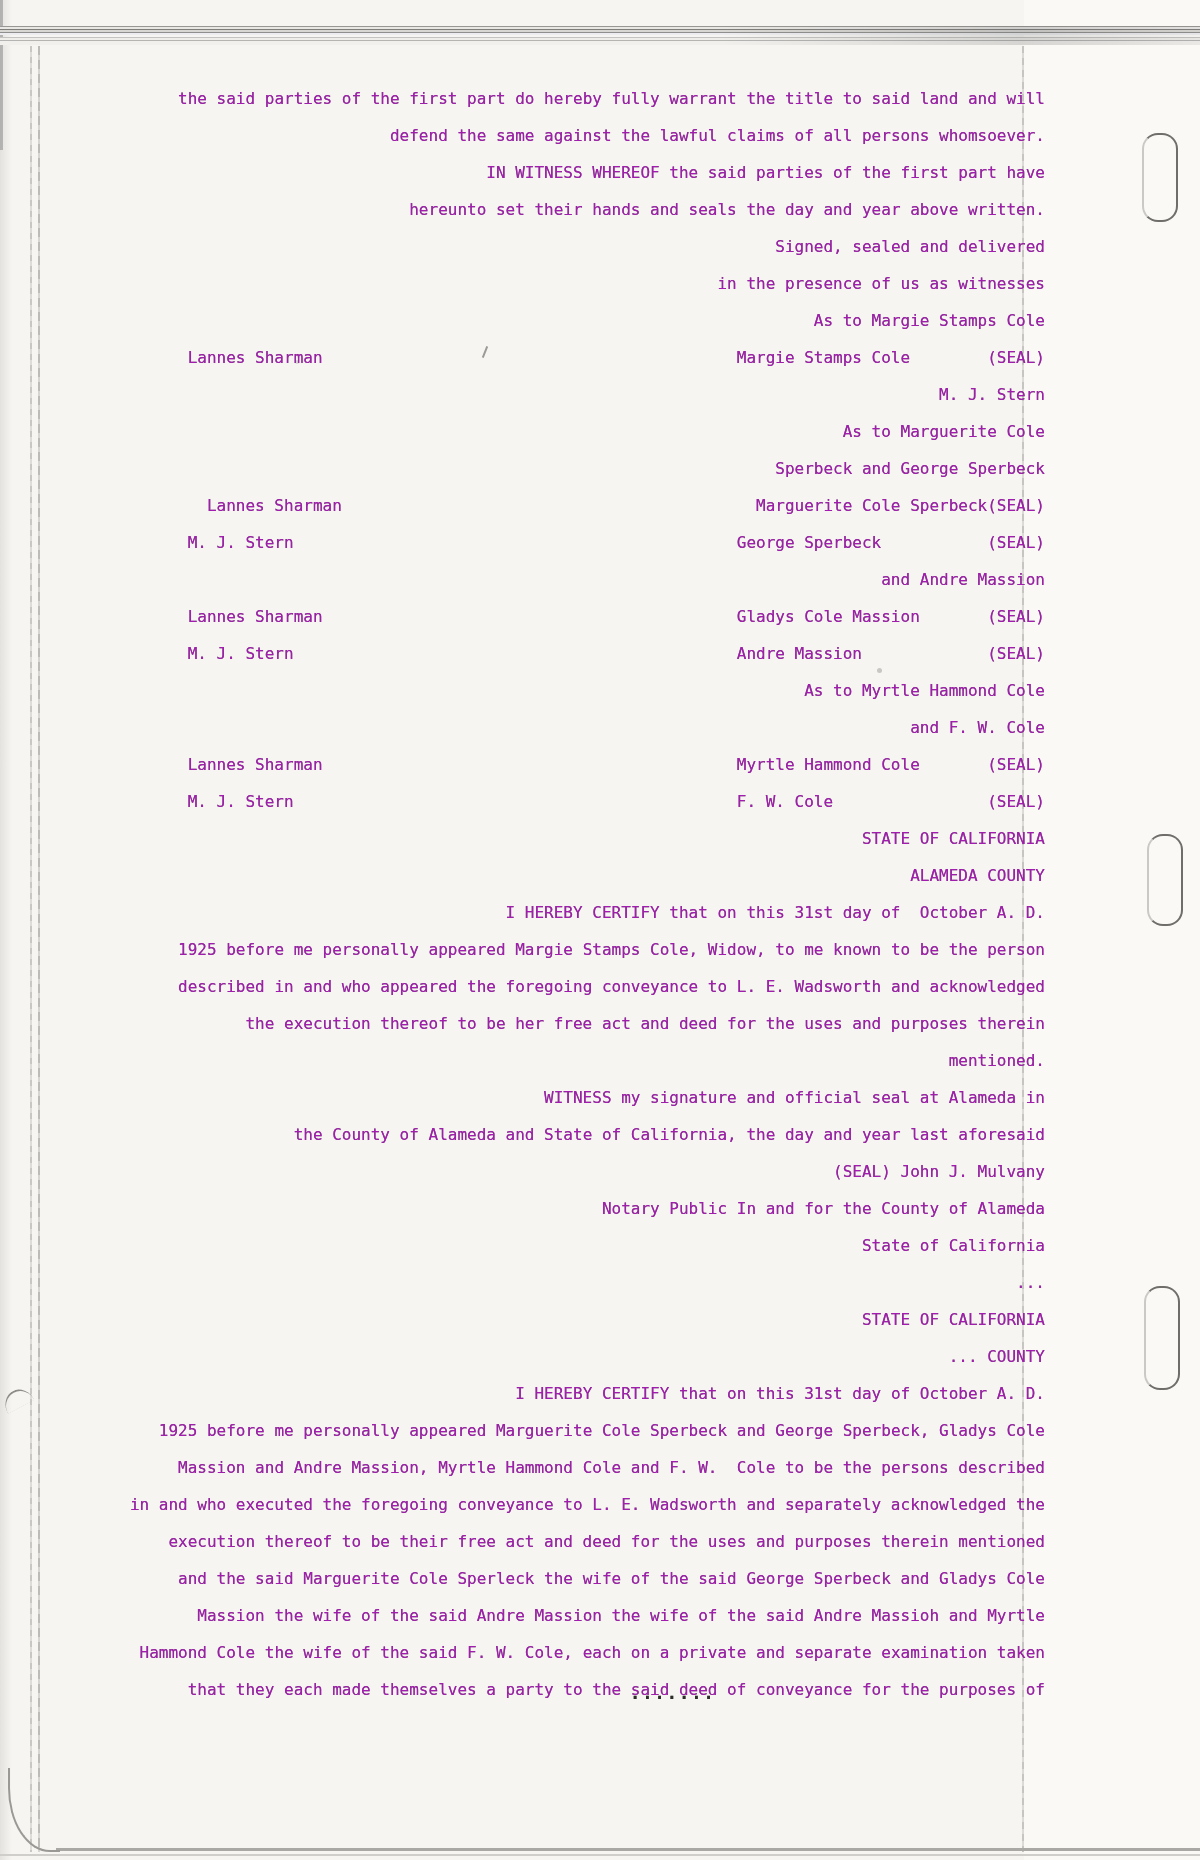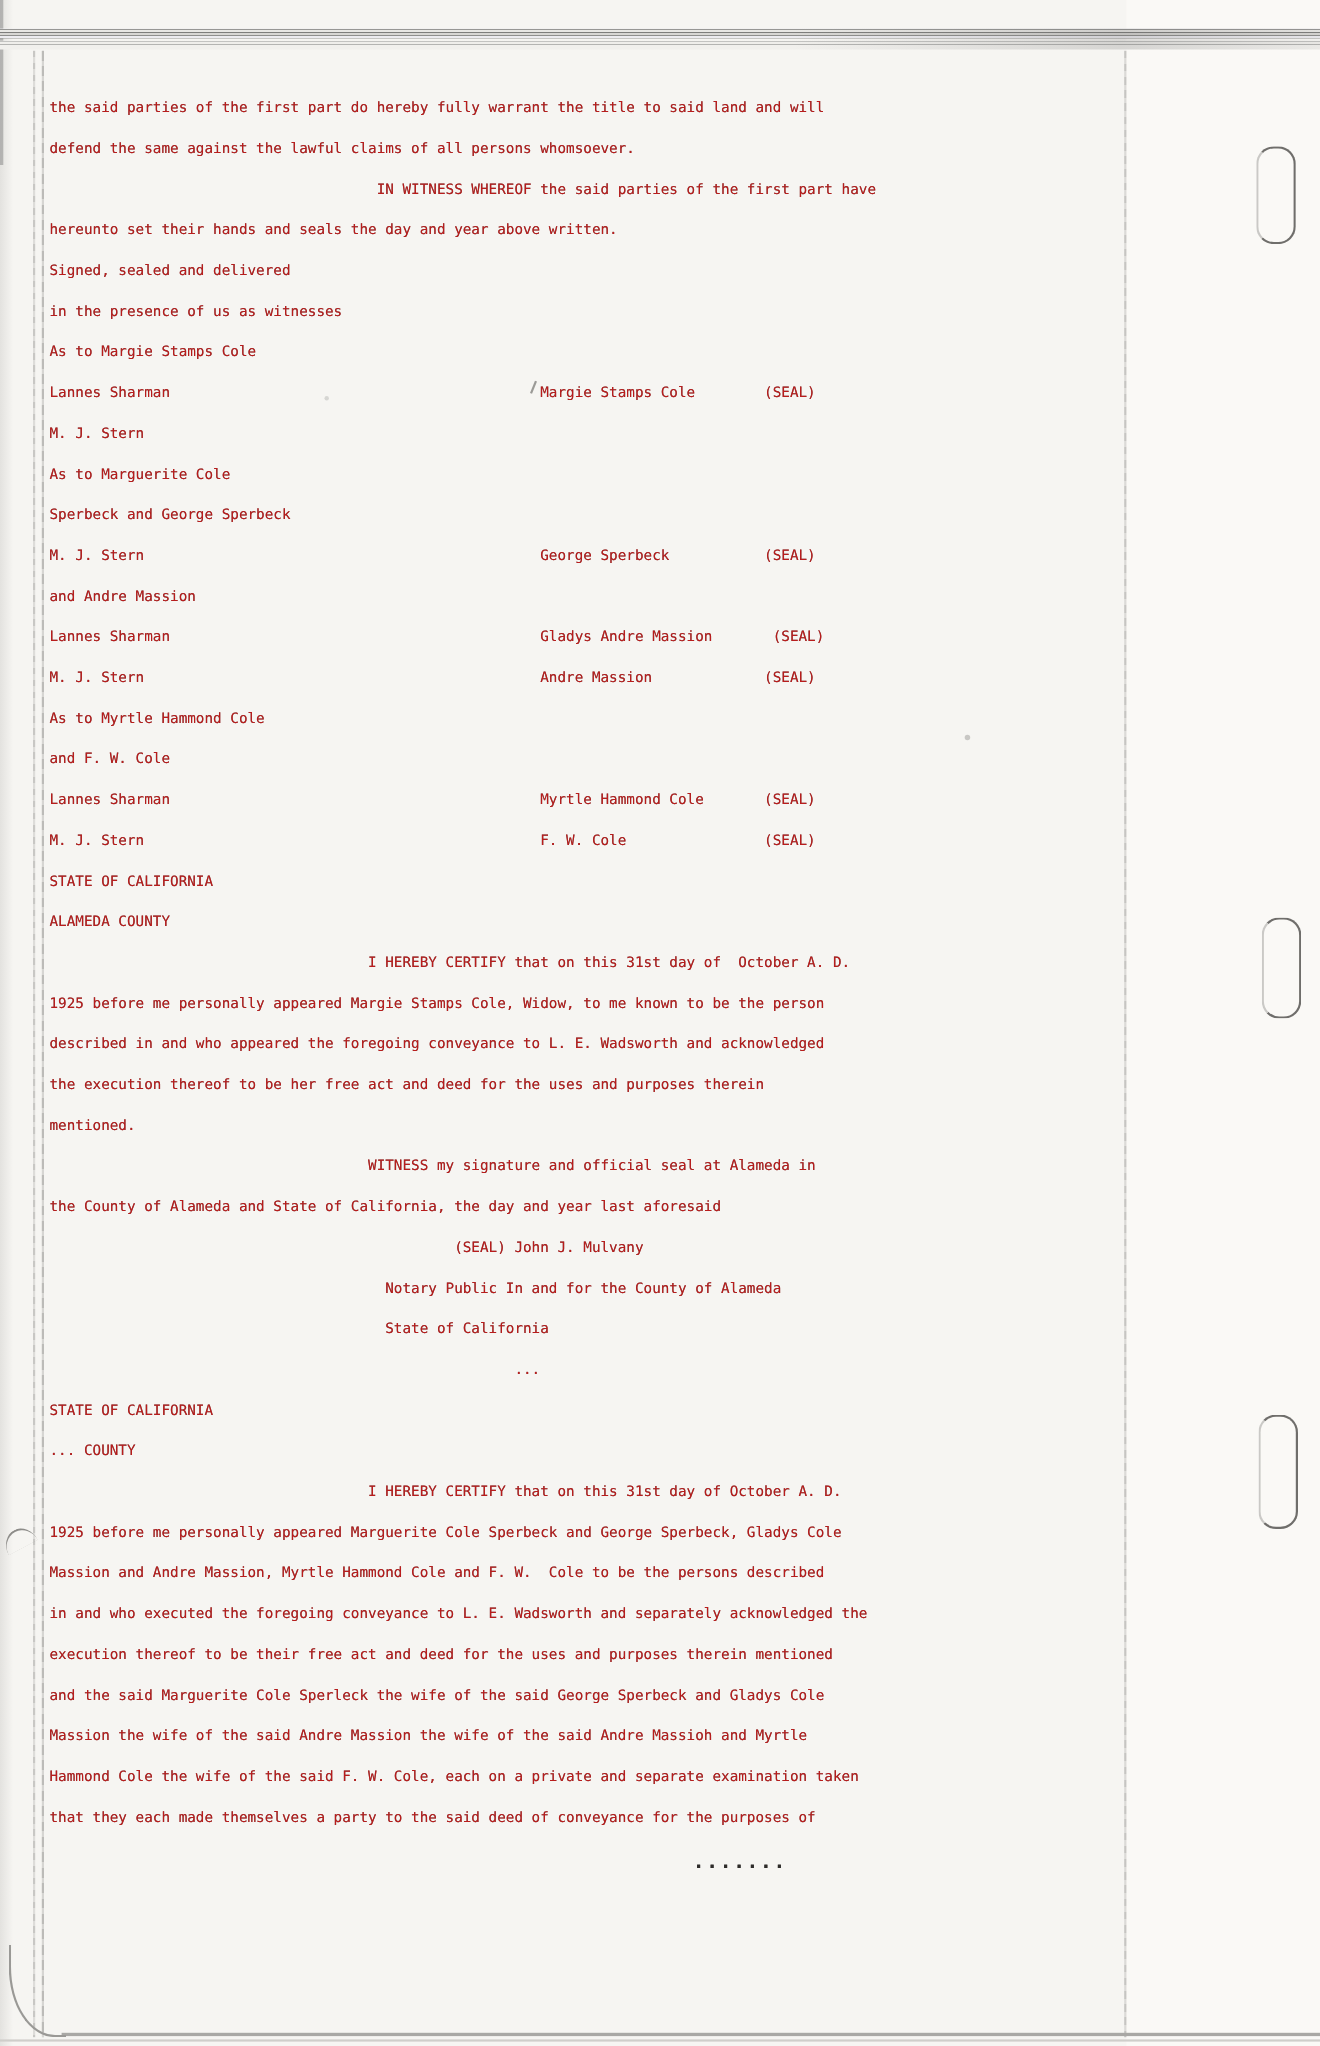--- a/index.html
+++ b/index.html
@@ -45,22 +45,23 @@
   
   .margin-tick{position:absolute;left:2px;top:1390px;width:30px;height:16px;
     border-top:2px solid #8d8c89;border-radius:50% 50% 0 0/100% 100% 0 0;transform:rotate(-28deg);}
   .stray-slash{position:absolute;left:484px;top:346px;width:2px;height:12px;background:#9b9a97;transform:rotate(22deg);}
   .speck1{position:absolute;left:877px;top:668px;width:5px;height:5px;background:#b5b4b1;border-radius:50%;opacity:.7;}
   .speck2{position:absolute;left:295px;top:360px;width:4px;height:4px;background:#c2c1be;border-radius:50%;opacity:.6;}
 
   
   .doc{
     position:absolute;left:45px;top:80px;width:1000px;
-    font-size:13px;line-height:37px;color:#b91c1c;
+    font-size:16px;line-height:37px;color:#a21caf;
     text-shadow:0 0 .5px rgba(46,44,42,.65);
+    text-align:right;
   }
   .doc .line{height:37px;white-space:pre;}
   .overstrike-dots{
     position:absolute;left:630px;top:1686px;
     font-size:17px;line-height:14px;color:#2e2c2a;font-weight:bold;
     letter-spacing:2px;white-space:pre;
     text-shadow:0 0 .5px rgba(46,44,42,.8);
   }
 </style>
 </head>
@@ -96,23 +97,24 @@
   <div class="line">defend the same against the lawful claims of all persons whomsoever.</div>
   <div class="line">                                      IN WITNESS WHEREOF the said parties of the first part have</div>
   <div class="line">hereunto set their hands and seals the day and year above written.</div>
   <div class="line">Signed, sealed and delivered</div>
   <div class="line">in the presence of us as witnesses</div>
   <div class="line">As to Margie Stamps Cole</div>
   <div class="line">Lannes Sharman                                           Margie Stamps Cole        (SEAL)</div>
   <div class="line">M. J. Stern</div>
   <div class="line">As to Marguerite Cole</div>
   <div class="line">Sperbeck and George Sperbeck</div>
+  <div class="line">Lannes Sharman                                           Marguerite Cole Sperbeck(SEAL)</div>
   <div class="line">M. J. Stern                                              George Sperbeck           (SEAL)</div>
   <div class="line">and Andre Massion</div>
-  <div class="line">Lannes Sharman                                           Gladys Andre Massion       (SEAL)</div>
+  <div class="line">Lannes Sharman                                           Gladys Cole Massion       (SEAL)</div>
   <div class="line">M. J. Stern                                              Andre Massion             (SEAL)</div>
   <div class="line">As to Myrtle Hammond Cole</div>
   <div class="line">and F. W. Cole</div>
   <div class="line">Lannes Sharman                                           Myrtle Hammond Cole       (SEAL)</div>
   <div class="line">M. J. Stern                                              F. W. Cole                (SEAL)</div>
   <div class="line">STATE OF CALIFORNIA</div>
   <div class="line">ALAMEDA COUNTY</div>
   <div class="line">                                     I HEREBY CERTIFY that on this 31st day of  October A. D.</div>
   <div class="line">1925 before me personally appeared Margie Stamps Cole, Widow, to me known to be the person</div>
   <div class="line">described in and who appeared the foregoing conveyance to L. E. Wadsworth and acknowledged</div>

